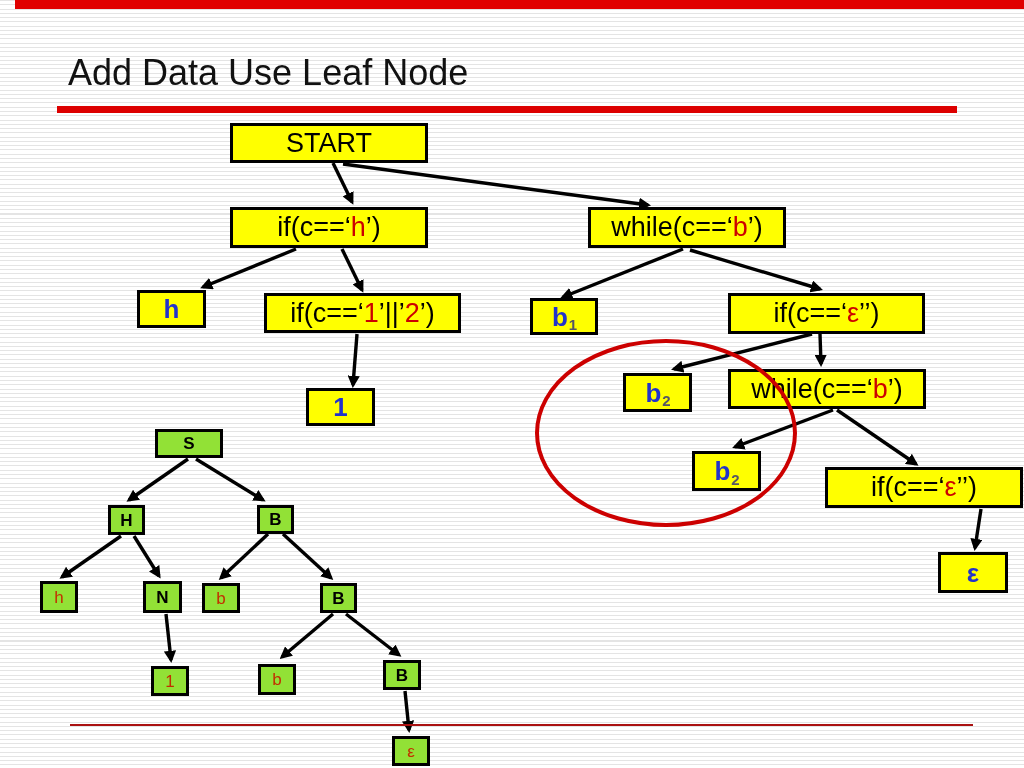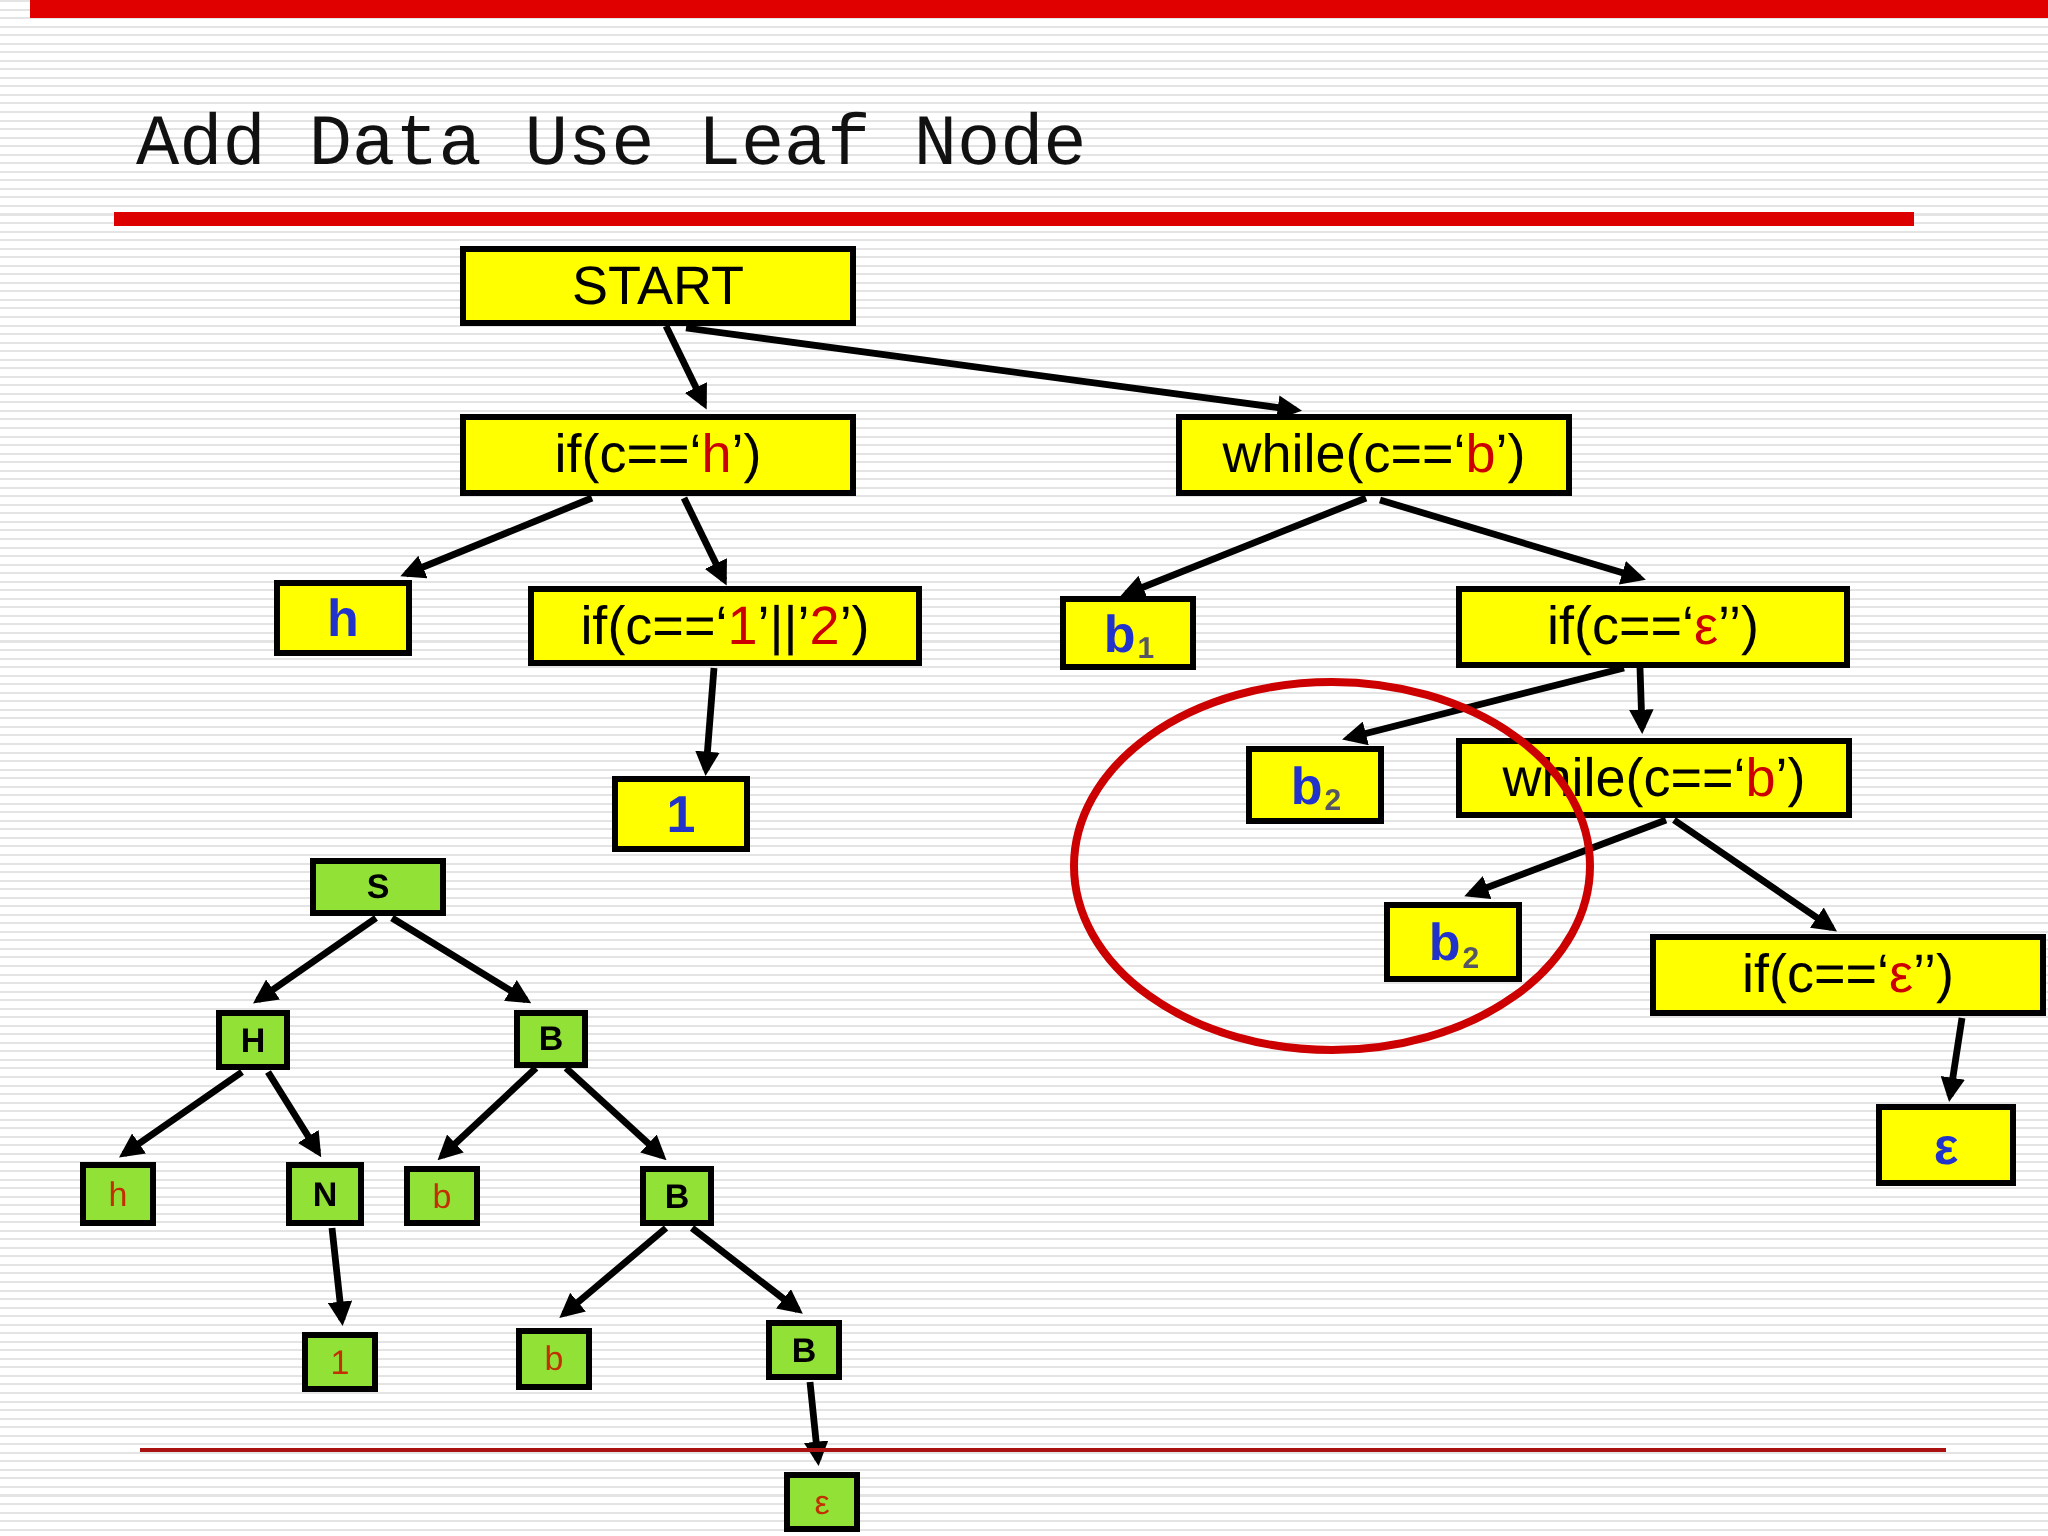--- a/index.html
+++ b/index.html
@@ -2,21 +2,21 @@
 <html><head>
 <meta charset="utf-8">
 <style>
   html,body{margin:0;padding:0;}
   body{width:1024px;height:768px;overflow:hidden;font-family:"Liberation Sans",sans-serif;}
   .slide{
     position:relative;width:1024px;height:768px;
     background:repeating-linear-gradient(to bottom,#e4e4e4 0px,#e4e4e4 1px,#ffffff 1px,#ffffff 4.27px);
   }
   .topbar{position:absolute;left:15px;top:0;width:1009px;height:9px;}
-  .title{position:absolute;left:68px;top:52px;font-size:36px;color:#111;letter-spacing:0px;font-family:Liberation Mono, monospace;}
+  .title{position:absolute;left:68px;top:52px;font-size:36px;color:#111;letter-spacing:0px;}
   .title-underline{position:absolute;left:57px;top:106px;width:900px;height:7px;}
   .bottom-line{position:absolute;left:70px;top:724px;width:903px;height:2px;}
   svg.layer{position:absolute;left:0;top:0;width:1024px;height:768px;pointer-events:none;}
   .node{
     position:absolute;box-sizing:border-box;display:flex;align-items:center;justify-content:center;
     white-space:nowrap;line-height:1;
   }
   .node.yellow{border:3px solid #000;text-align:right;}
   .node.green{border:3px solid #000;}
   .lg{font-size:27px;}

